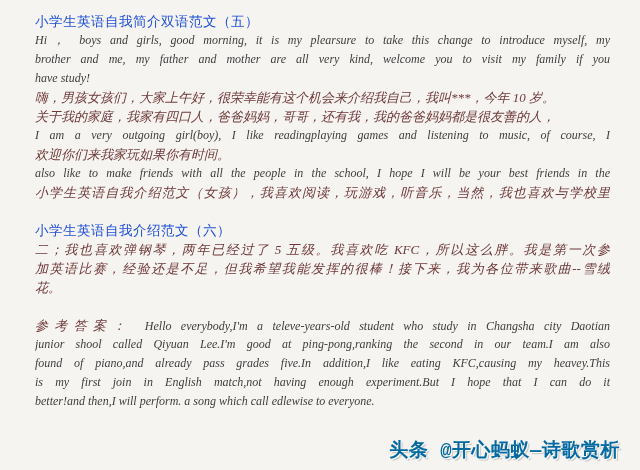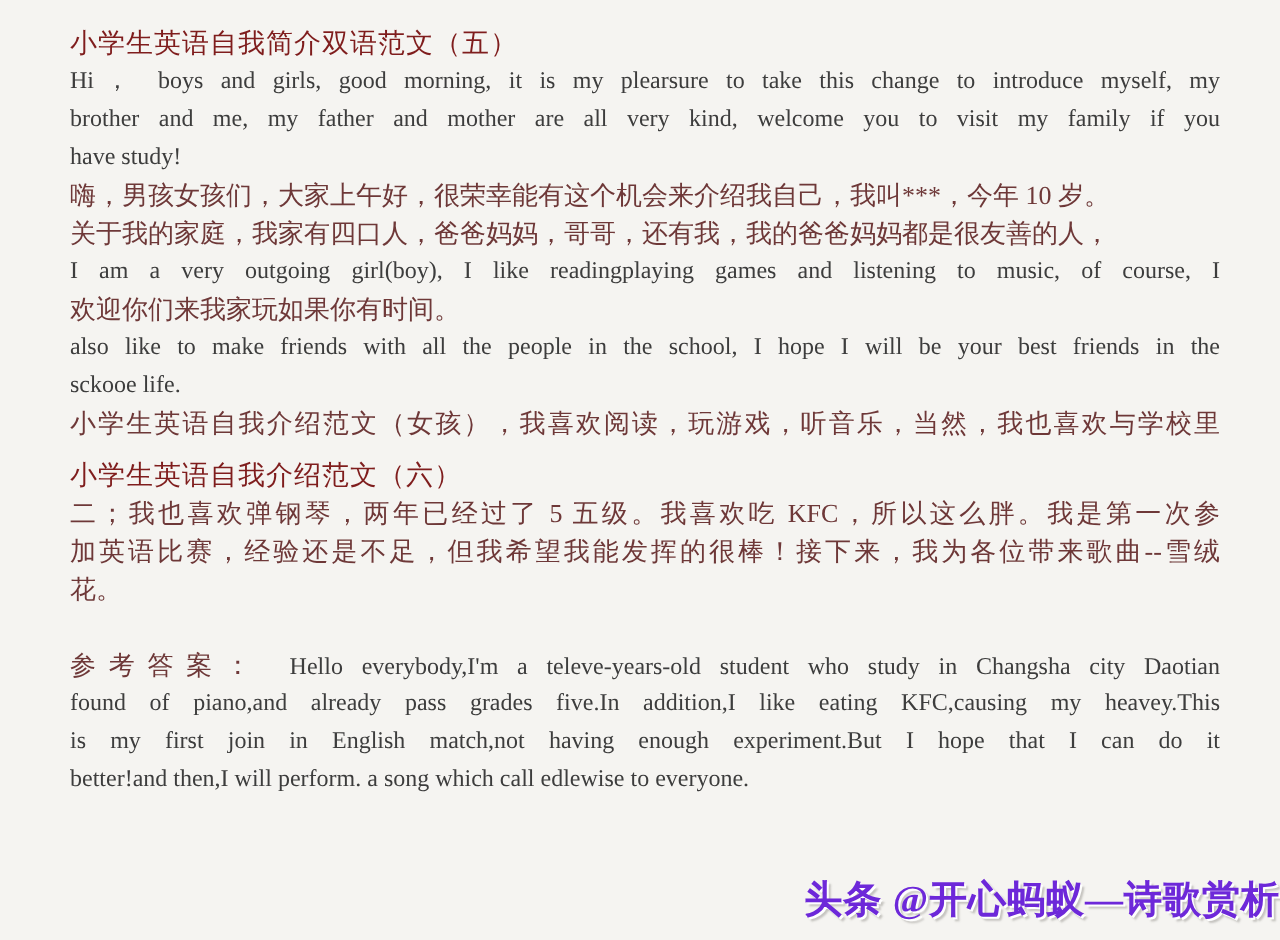--- a/index.html
+++ b/index.html
@@ -12,62 +12,62 @@
   }
   .page {
     position: absolute; inset: 0;
     padding: 12px 30px 0 35px;
     box-sizing: border-box;
   }
   .line {
     height: 19px; line-height: 19px;
     white-space: nowrap; overflow: hidden;
   }
-  .en { font-size: 12px; color: #3d3d3d; }
-  .cn { font-size: 13px; color: #6e3838; }
-  .title { font-size: 13.5px; color: #7f1d1d; letter-spacing: 0.5px; font-family: Liberation Serif, serif; }
+  .en { font-size: 12px; color: #3d3d3d; font-style: italic; }
+  .cn { font-size: 13px; color: #6e3838; font-style: italic; }
+  .title { font-size: 13.5px; color: #1d4ed8; letter-spacing: 0.5px; font-family: Liberation Serif, serif; }
   .j { text-align: justify; text-align-last: justify; }
-  .gap-sm { margin-top: 7px; }
+  .gap-sm { margin-top: 19px; }
   .gap { margin-top: 19px; }
   .answer-label { color: #6e3838; font-size: 13px; padding-right: 13px; }
   .watermark {
-    position: absolute; right: 0; bottom: 7px;
-    font-family: Liberation Serif, serif;
+    position: absolute; right: 20px; bottom: 7px;
+    font-family: Liberation Mono, monospace;
     font-weight: bold; font-size: 19px; letter-spacing: 0.5px;
-    color: #6d28d9;
+    color: #0369a1;
     text-shadow: 1px 1px 0 #ffffff, 2px 2px 1px rgba(110,105,100,0.35);
   }
 </style>
 </head>
 <body>
 
 <div class="page">
 
   <div class="line title">小学生英语自我简介双语范文（五）</div>
 
   <div class="line en j">Hi， boys and girls, good morning, it is my plearsure to take this change to introduce myself, my</div>
   <div class="line en j">brother and me, my father and mother are all very kind, welcome you to visit my family if you</div>
   <div class="line en">have study!</div>
 
   <div class="line cn">嗨，男孩女孩们，大家上午好，很荣幸能有这个机会来介绍我自己，我叫***，今年 10 岁。</div>
   <div class="line cn">关于我的家庭，我家有四口人，爸爸妈妈，哥哥，还有我，我的爸爸妈妈都是很友善的人，</div>
   <div class="line en j">I am a very outgoing girl(boy), I like readingplaying games and listening to music, of course, I</div>
 
   <div class="line cn">欢迎你们来我家玩如果你有时间。</div>
   <div class="line en j">also like to make friends with all the people in the school, I hope I will be your best friends in the</div>
-  <div class="line en">sckooe life.</div>
 
   <div class="line cn j">小学生英语自我介绍范文（女孩），我喜欢阅读，玩游戏，听音乐，当然，我也喜欢与学校里</div>
 
   <div class="line title gap-sm">小学生英语自我介绍范文（六）</div>
 
   <div class="line cn j">二；我也喜欢弹钢琴，两年已经过了 5 五级。我喜欢吃 KFC，所以这么胖。我是第一次参</div>
   <div class="line cn j">加英语比赛，经验还是不足，但我希望我能发挥的很棒！接下来，我为各位带来歌曲--雪绒</div>
   <div class="line cn">花。</div>
 
   <div class="line en j gap"><span class="answer-label">参考答案：</span><span>Hello everybody,I'm a televe-years-old student who study in Changsha city Daotian</span></div>
+  <div class="line en j">junior shool called Qiyuan Lee.I'm good at ping-pong,ranking the second in our team.I am also</div>
   <div class="line en j">found of piano,and already pass grades five.In addition,I like eating KFC,causing my heavey.This</div>
   <div class="line en j">is my first join in English match,not having enough experiment.But I hope that I can do it</div>
   <div class="line en">better!and then,I will perform. a song which call edlewise to everyone.</div>
 
   <div class="watermark">头条 @开心蚂蚁—诗歌赏析</div>
 
 </div>
 
 </body></html>

